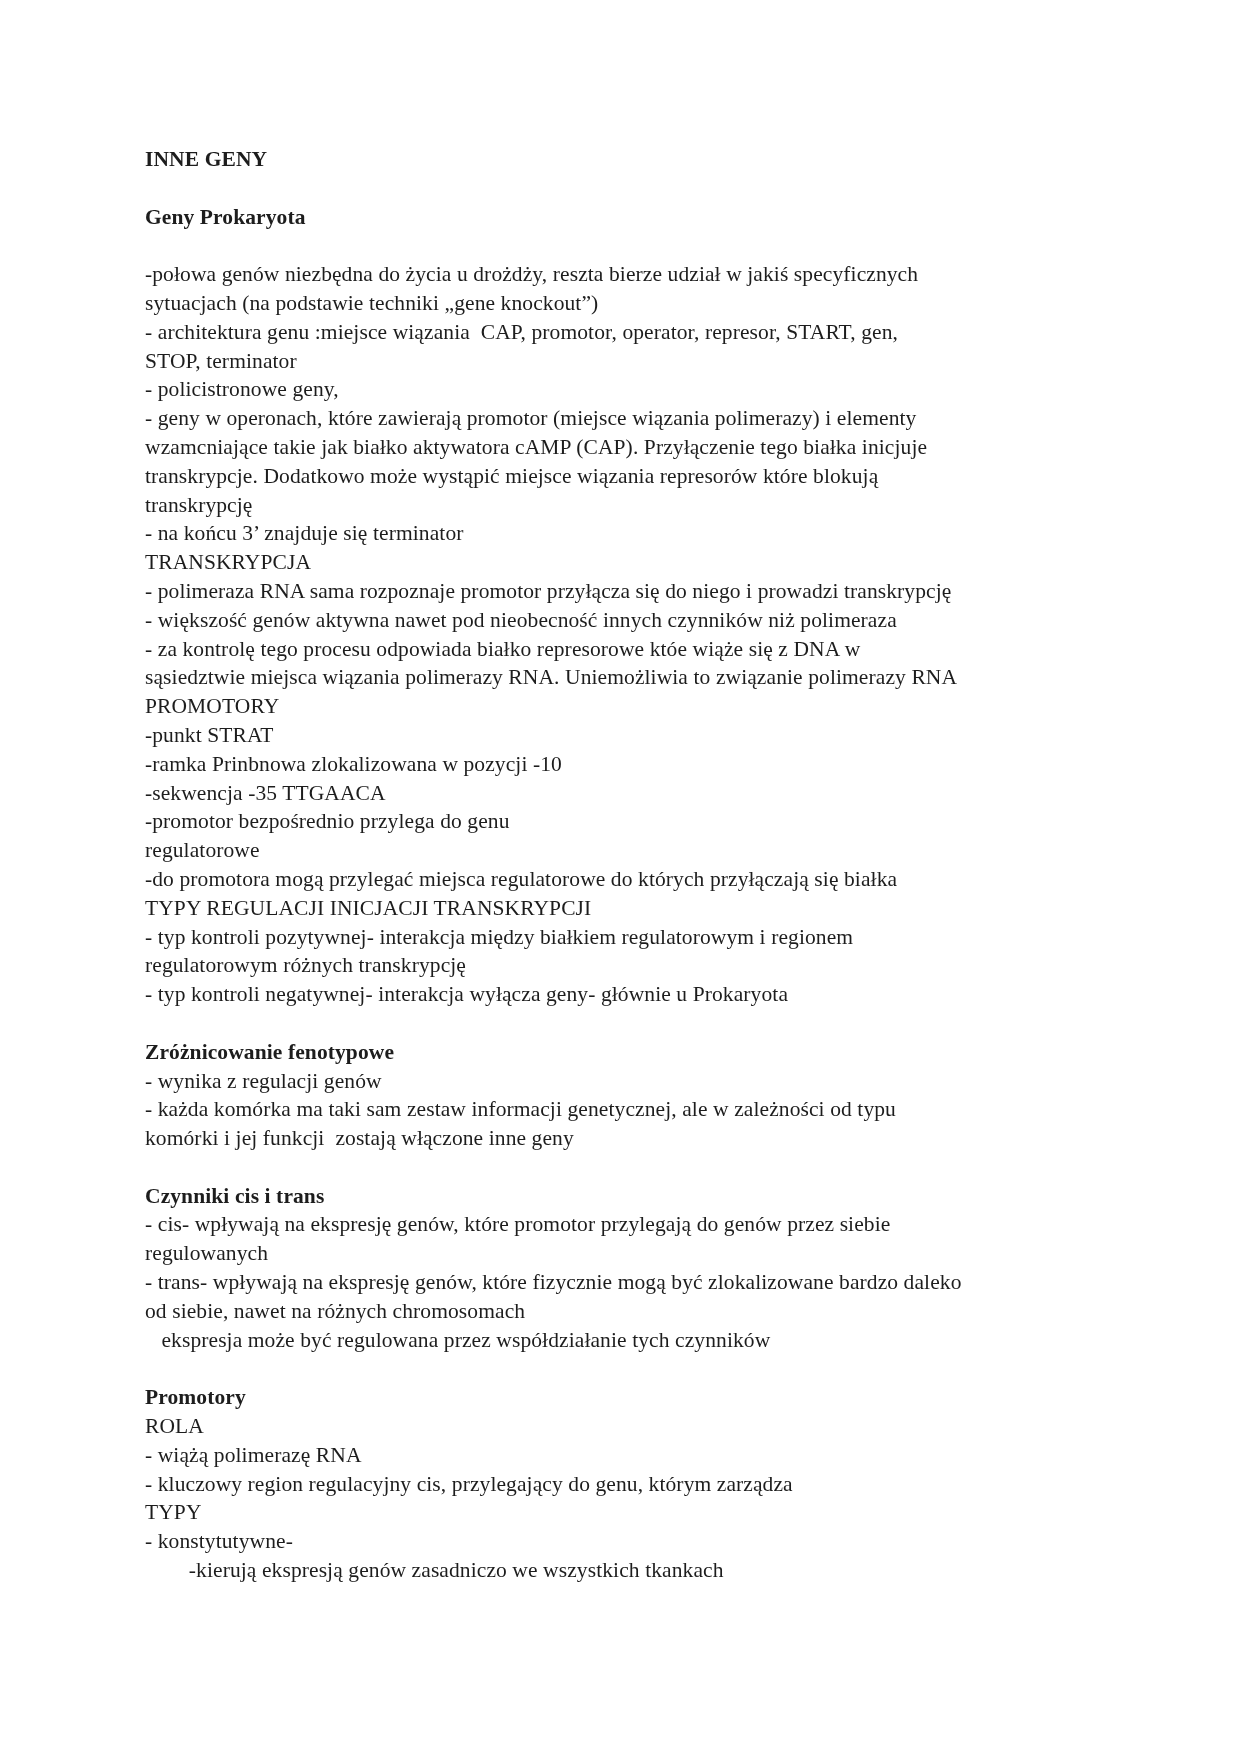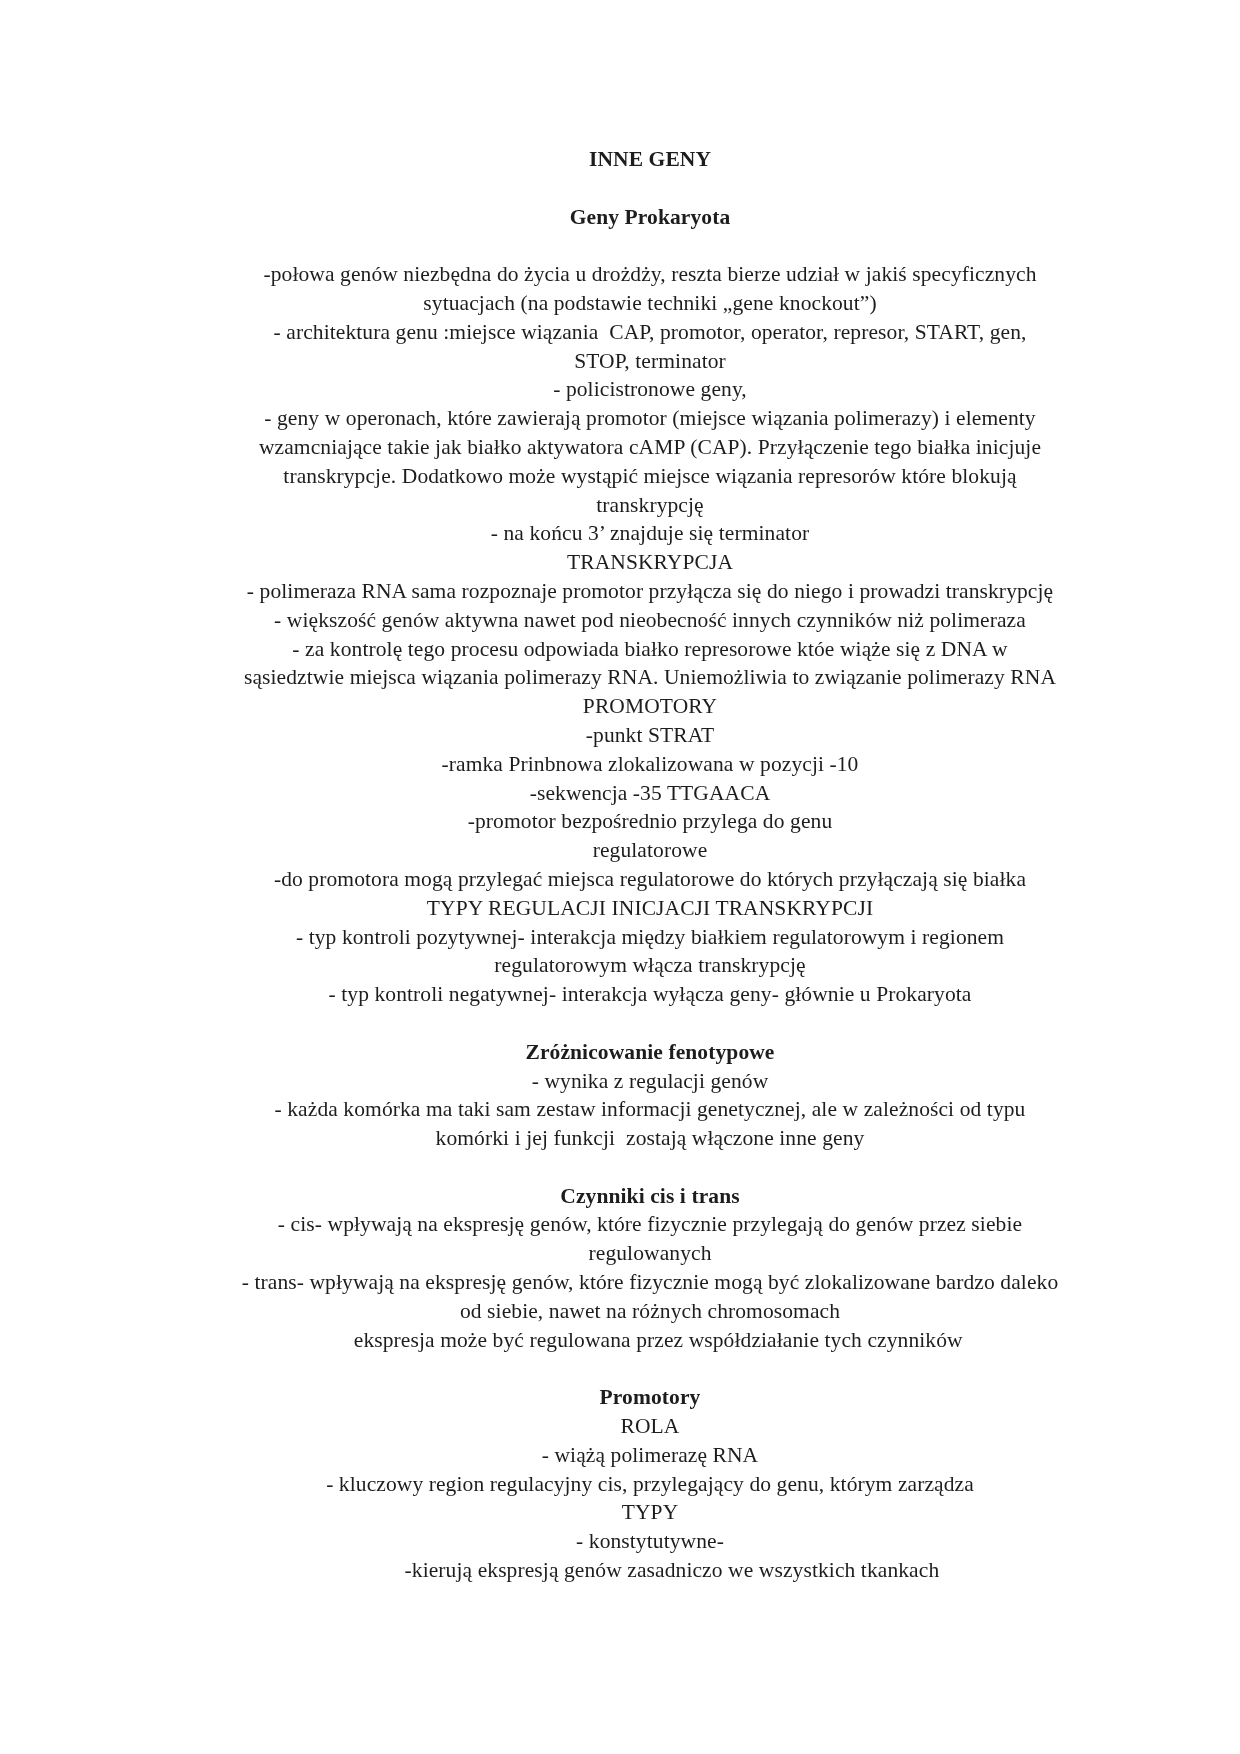--- a/index.html
+++ b/index.html
@@ -11,21 +11,20 @@
     width: 1240px;
     height: 1754px;
     overflow: hidden;
   }
   .page {
     box-sizing: border-box;
     width: 1240px;
     height: 1292px;
     padding: 145px 40px 0 145px;
     background: #ffffff;
-    text-align: center;
   }
   .doc {
     width: 1010px;
   }
   .line {
     font-family: "Liberation Serif", "DejaVu Serif", serif;
     font-size: 21.5px;
     line-height: 28.8px;
     min-height: 28.8px;
     color: #1d1d1d;
@@ -62,30 +61,30 @@
       <div class="line">sąsiedztwie miejsca wiązania polimerazy RNA. Uniemożliwia to związanie polimerazy RNA</div>
       <div class="line">PROMOTORY</div>
       <div class="line">-punkt STRAT</div>
       <div class="line">-ramka Prinbnowa zlokalizowana w pozycji -10</div>
       <div class="line">-sekwencja -35 TTGAACA</div>
       <div class="line">-promotor bezpośrednio przylega do genu</div>
       <div class="line">regulatorowe</div>
       <div class="line">-do promotora mogą przylegać miejsca regulatorowe do których przyłączają się białka</div>
       <div class="line">TYPY REGULACJI INICJACJI TRANSKRYPCJI</div>
       <div class="line">- typ kontroli pozytywnej- interakcja między białkiem regulatorowym i regionem</div>
-      <div class="line">regulatorowym włącza transkrypcję</div>
+      <div class="line">regulatorowym różnych transkrypcję</div>
       <div class="line">- typ kontroli negatywnej- interakcja wyłącza geny- głównie u Prokaryota</div>
       <div class="line"></div>
       <div class="line bold">Zróżnicowanie fenotypowe</div>
       <div class="line">- wynika z regulacji genów</div>
       <div class="line">- każda komórka ma taki sam zestaw informacji genetycznej, ale w zależności od typu</div>
       <div class="line">komórki i jej funkcji  zostają włączone inne geny</div>
       <div class="line"></div>
       <div class="line bold">Czynniki cis i trans</div>
-      <div class="line">- cis- wpływają na ekspresję genów, które fizycznie przylegają do genów przez siebie</div>
+      <div class="line">- cis- wpływają na ekspresję genów, które promotor przylegają do genów przez siebie</div>
       <div class="line">regulowanych</div>
       <div class="line">- trans- wpływają na ekspresję genów, które fizycznie mogą być zlokalizowane bardzo daleko</div>
       <div class="line">od siebie, nawet na różnych chromosomach</div>
       <div class="line">   ekspresja może być regulowana przez współdziałanie tych czynników</div>
       <div class="line"></div>
       <div class="line bold">Promotory</div>
       <div class="line">ROLA</div>
       <div class="line">- wiążą polimerazę RNA</div>
       <div class="line">- kluczowy region regulacyjny cis, przylegający do genu, którym zarządza</div>
       <div class="line">TYPY</div>

